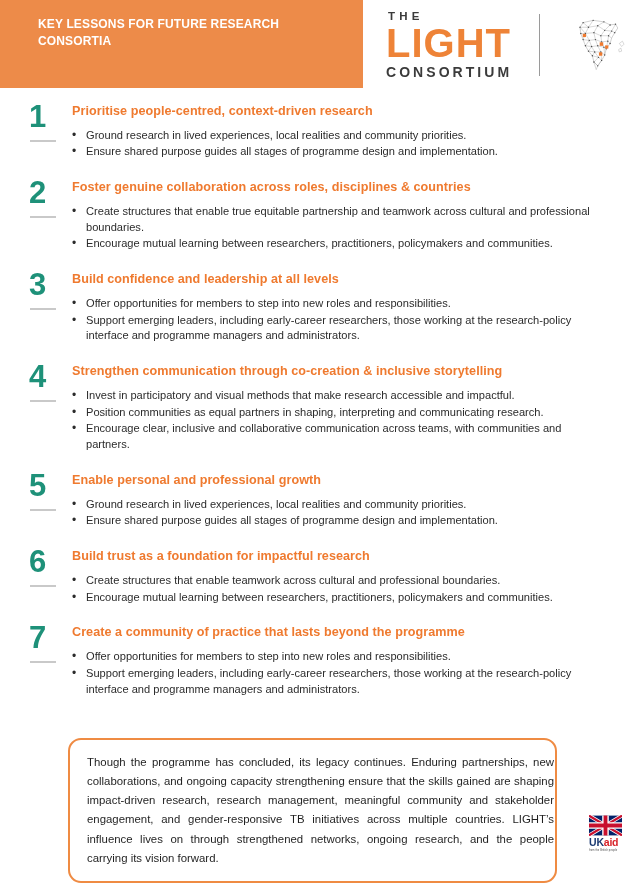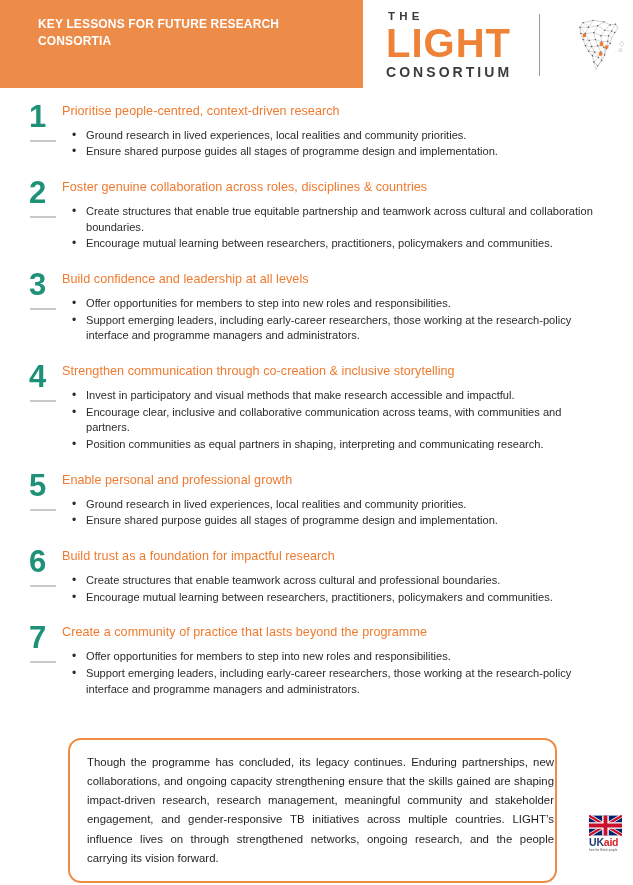--- a/index.html
+++ b/index.html
@@ -123,24 +123,25 @@
     margin-left: 1px;
   }
   .body-col {
     flex: 1 1 auto;
     padding-top: 2px;
     padding-right: 8px;
   }
   .lesson-heading {
     color: #ef7a2f;
     font-size: 12.6px;
-    font-weight: normal;
+    font-weight: bold;
     line-height: 1.25;
     margin-bottom: 4px;
     letter-spacing: 0.05px;
+    margin-left: 10px;
   }
   ul.bullets {
     list-style: none;
     margin: 8px;
     padding: 0;
   }
   ul.bullets li {
     position: relative;
     padding-left: 16px;
     font-size: 11.1px;
@@ -294,21 +295,21 @@
     </div>
 
     <div class="lesson">
       <div class="num-col">
         <div class="num">2</div>
         <div class="num-rule"></div>
       </div>
       <div class="body-col">
         <div class="lesson-heading">Foster genuine collaboration across roles, disciplines &amp; countries</div>
         <ul class="bullets">
-          <li>Create structures that enable true equitable partnership and teamwork across cultural and collaboration boundaries.</li>
+          <li>Create structures that enable true equitable partnership and teamwork across cultural and professional boundaries.</li>
           <li>Encourage mutual learning between researchers, practitioners, policymakers and communities.</li>
         </ul>
       </div>
     </div>
 
     <div class="lesson">
       <div class="num-col">
         <div class="num">3</div>
         <div class="num-rule"></div>
       </div>
@@ -323,22 +324,22 @@
 
     <div class="lesson">
       <div class="num-col">
         <div class="num">4</div>
         <div class="num-rule"></div>
       </div>
       <div class="body-col">
         <div class="lesson-heading">Strengthen communication through co-creation &amp; inclusive storytelling</div>
         <ul class="bullets">
           <li>Invest in participatory and visual methods that make research accessible and impactful.</li>
+          <li>Position communities as equal partners in shaping, interpreting and communicating research.</li>
           <li>Encourage clear, inclusive and collaborative communication across teams, with communities and partners.</li>
-          <li>Position communities as equal partners in shaping, interpreting and communicating research.</li>
         </ul>
       </div>
     </div>
 
     <div class="lesson">
       <div class="num-col">
         <div class="num">5</div>
         <div class="num-rule"></div>
       </div>
       <div class="body-col">

